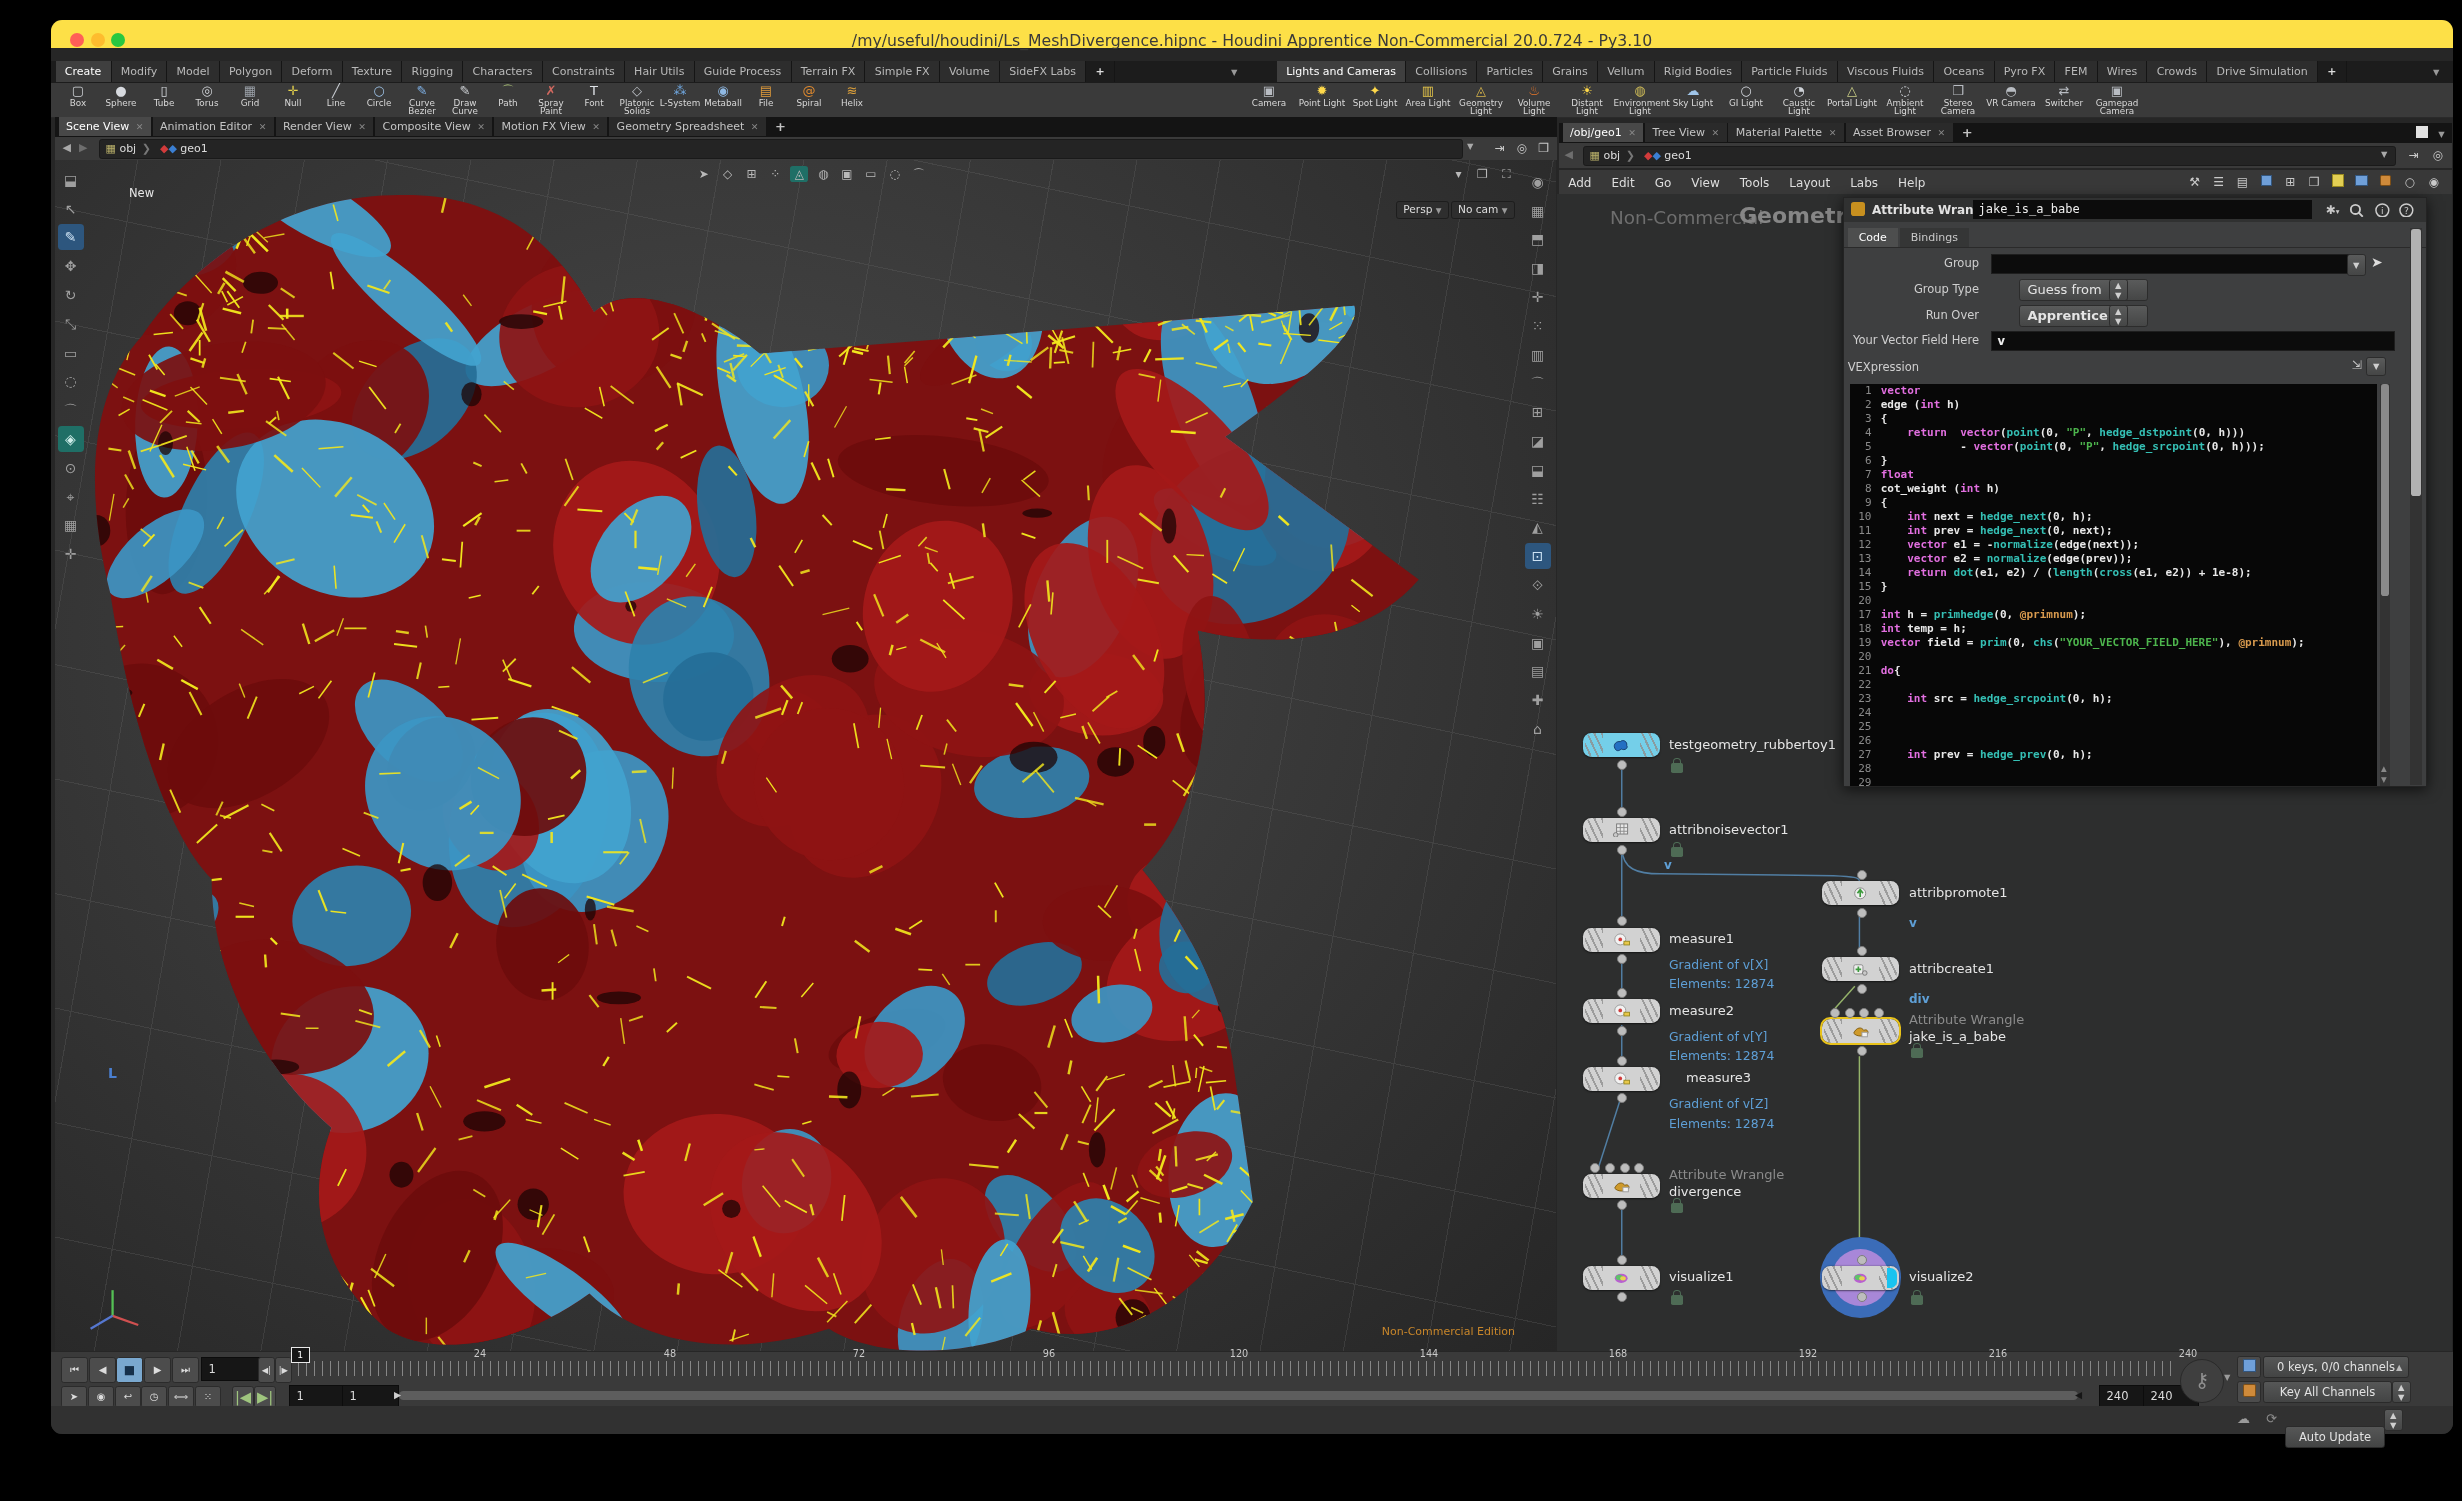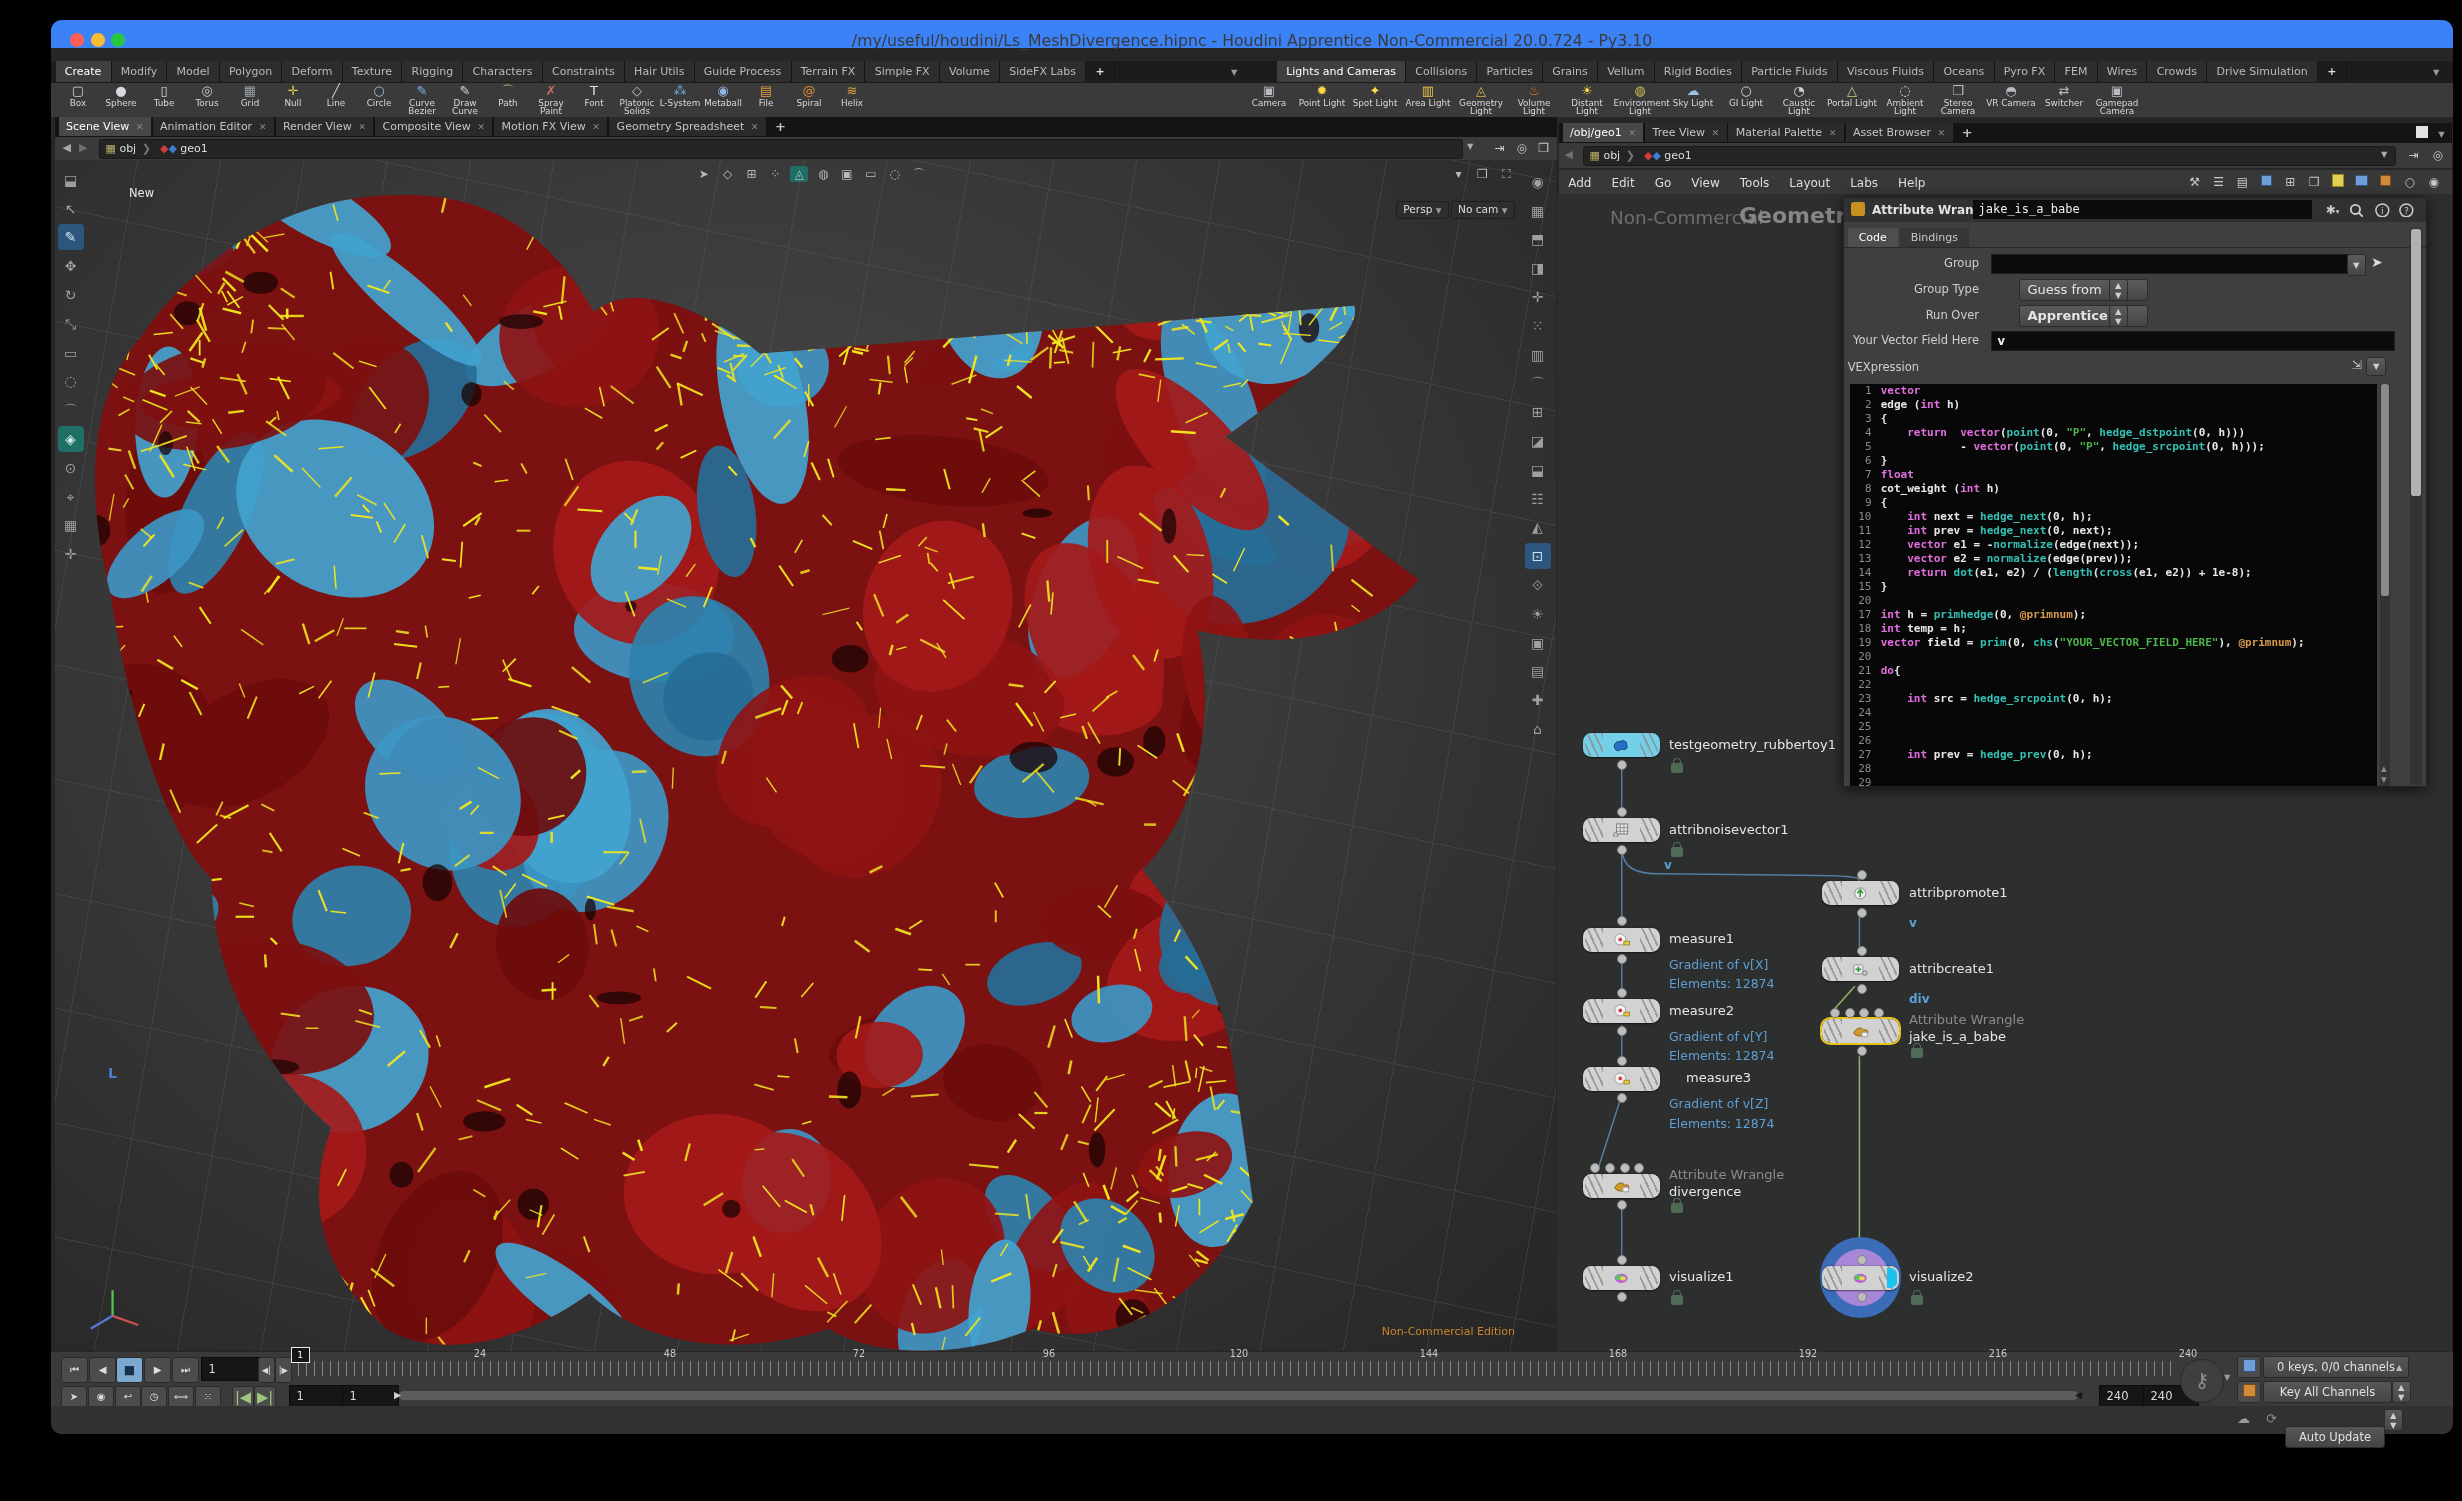--- a/index.html
+++ b/index.html
@@ -1,20 +1,20 @@
 <!DOCTYPE html>
 <html style="font-size:14.7px"><head>
 <meta charset="utf-8">
 <style>
   html,body{margin:0;padding:0;background:#000;width:2462px;height:1501px;position:relative;
     font-family:"DejaVu Sans","Liberation Sans",sans-serif;-webkit-font-smoothing:antialiased;}
   .abs{position:absolute;}
   
   #window{left:51px;top:20px;width:2402px;height:1414px;background:#262626;border-radius:11px;overflow:hidden;}
-  #titlebar{left:51px;top:20px;width:2402px;height:28px;background:#3b82f6;border-radius:11px 11px 0 0;}
+  #titlebar{left:51px;top:20px;width:2402px;height:28px;background:#fde047;border-radius:11px 11px 0 0;}
   .tlight{width:14px;height:14px;border-radius:50%;top:13px;}
   #title{width:100%;text-align:center;top:11px;color:#3a3a3a;font-size:15.7px;}
   
   #shelftabs{left:51px;top:61px;width:2402px;height:22px;background:#1c1c1c;}
   .stab{display:inline-block;height:21px;line-height:21px;padding:0 9.2px;font-size:11px;color:#b9b9b9;background:#2d2d2d;border-right:0.9px solid #151515;vertical-align:top;}
   .stab.active{background:#3f3f3f;color:#fff;}
   .stab.plus{background:transparent;color:#ddd;font-weight:bold;}
   #shelftools{left:51px;top:83px;width:2402px;height:34px;background:#3a3a3a;border-bottom:0.9px solid #2a2a2a;}
   .tool{display:inline-block;width:43px;height:33px;text-align:center;vertical-align:top;}
   .tool .g{display:block;height:15.7px;line-height:15.7px;font-size:13px;}

